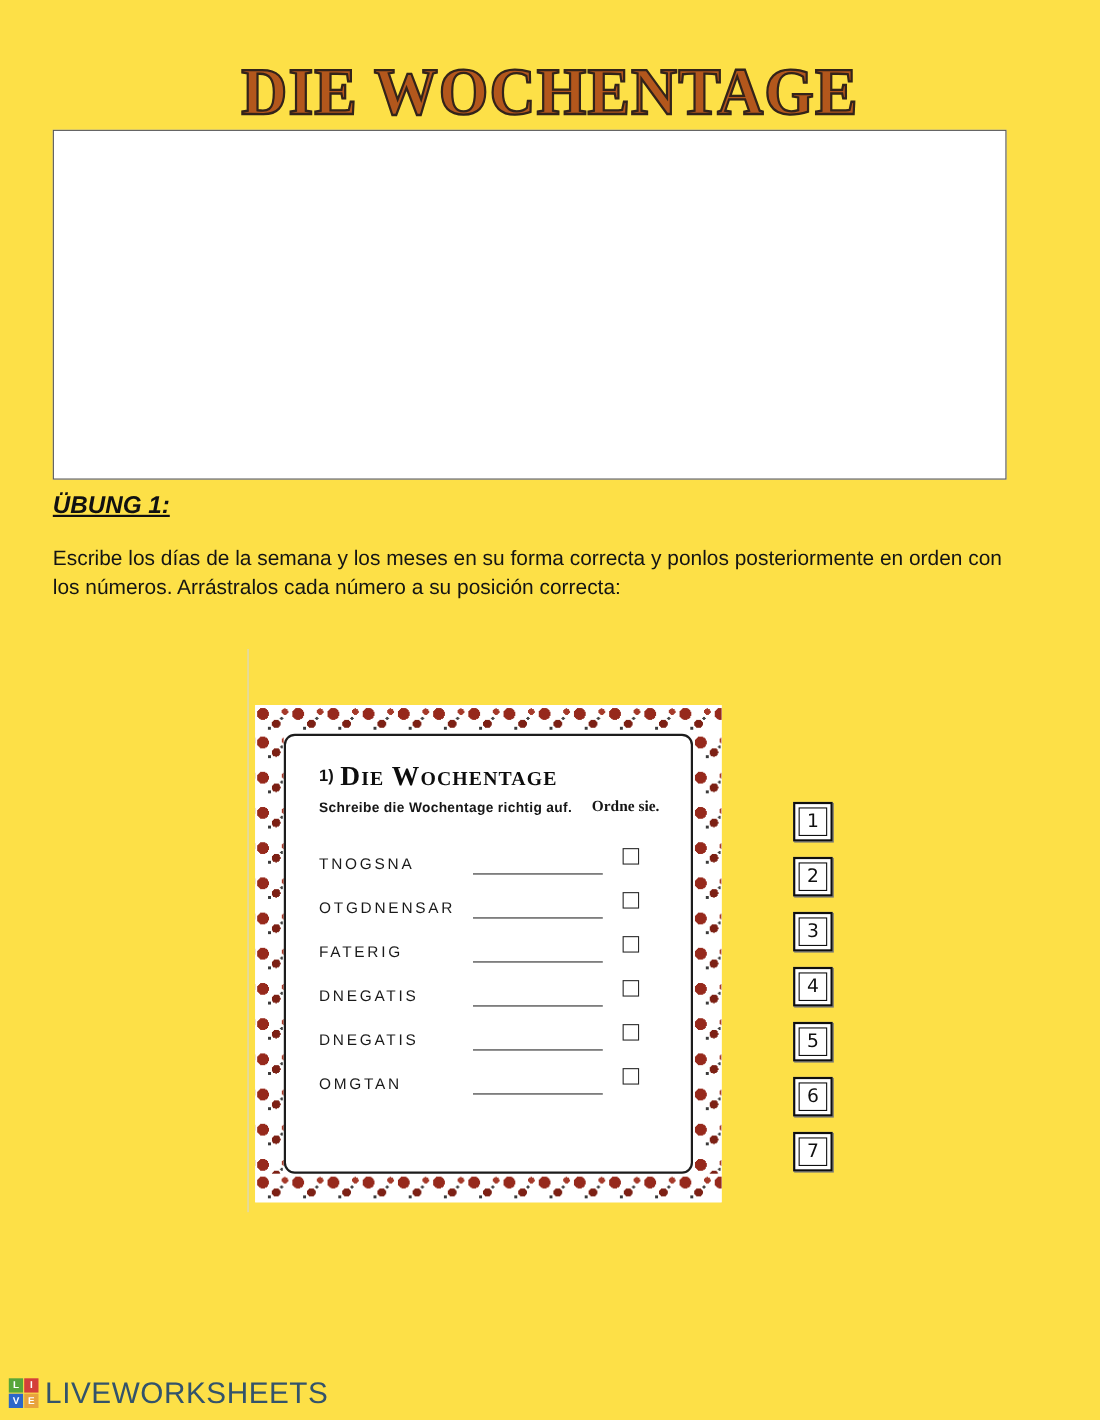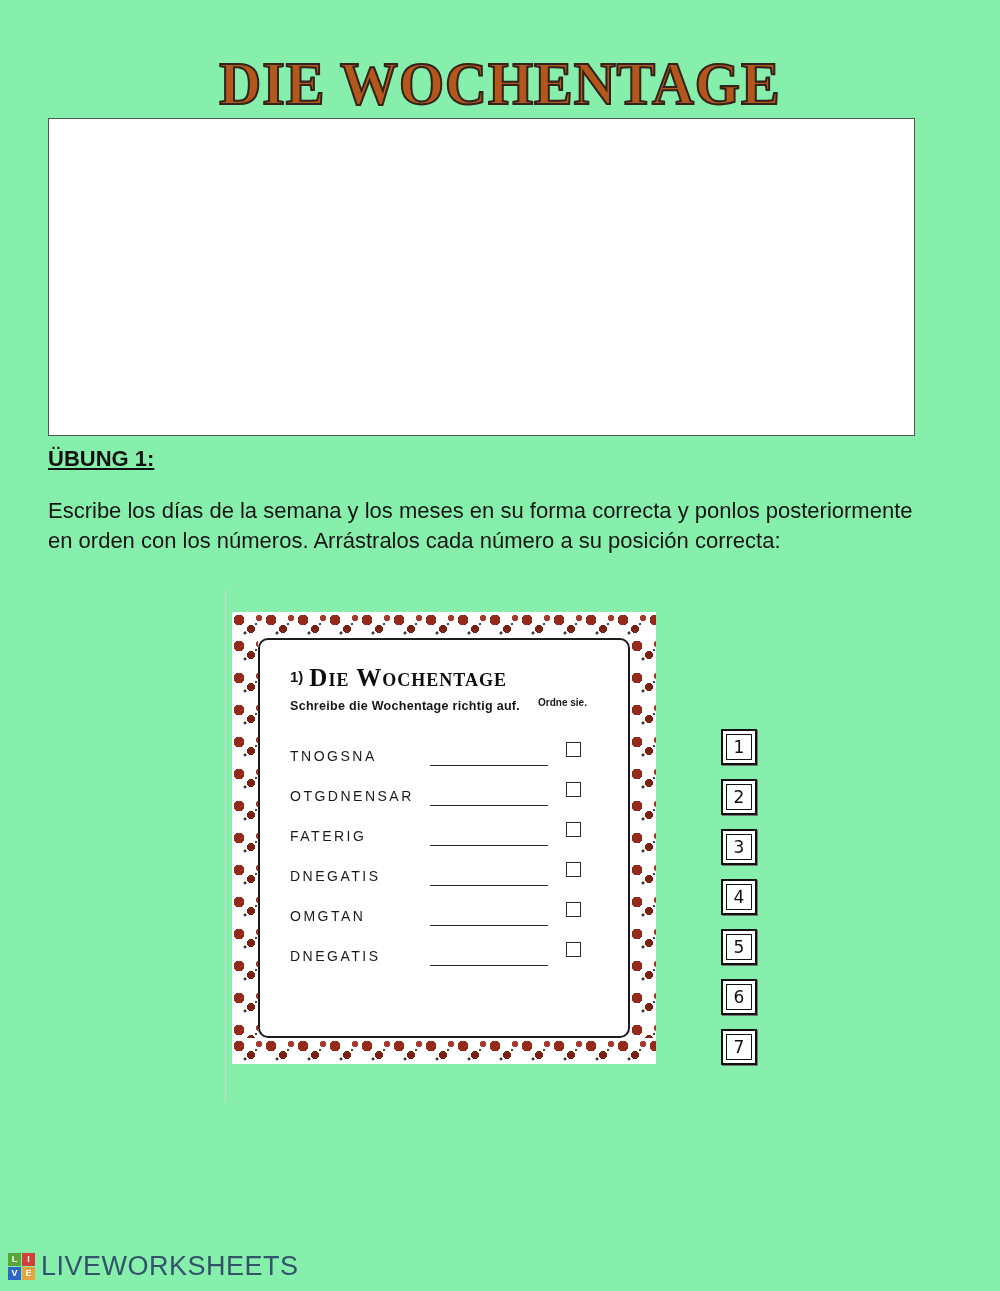--- a/index.html
+++ b/index.html
@@ -1,20 +1,20 @@
 <!DOCTYPE html>
 <html><head>
 <meta charset="utf-8">
 <style>
   * { margin:0; padding:0; box-sizing:border-box; }
   html,body { background:#ffffff; }
   .page {
     position:relative;
     width:1000px; height:1291px;
-    background:#86efac;
+    background:#fde047;
     font-family:"Liberation Sans", sans-serif;
     overflow:hidden;
   }
 
   
   .main-title {
     position:absolute; top:50px; left:0; right:0;
     text-align:center;
     font-family:"Liberation Serif", serif;
     font-weight:bold;
@@ -30,41 +30,41 @@
   .content-box {
     position:absolute; left:48px; top:118px;
     width:867px; height:318px;
     border:1px solid #555;
     background:#ffffff;
   }
 
   
   .exercise-heading {
     position:absolute; left:48px; top:446px;
-    font-size:22px; font-weight:bold; 
+    font-size:22px; font-weight:bold; font-style:italic;
     text-decoration:underline;
     color:#111;
   }
   .instructions {
     position:absolute; left:48px; top:496px;
     width:884px;
-    font-size:22px; line-height:1.38;
+    font-size:19px; line-height:1.38;
     color:#141414;
   }
 
   
   .column-divider {
     position:absolute; left:225px; top:590px;
     width:0; height:512px;
     border-left:1px solid #d5d5d5;
   }
 
   
   .worksheet-wrap {
-    position:absolute; left:232px; top:612px;
+    position:absolute; left:232px; top:641px;
     width:424px; height:452px;
     background:#ffffff;
   }
   .garland {
     position:absolute;
     background-color:#ffffff;
     background-image:
       radial-gradient(circle 5.5px at 7px 8px,  #96291c 97%, transparent 100%),
       radial-gradient(circle 4px   at 19px 17px,#7c2014 97%, transparent 100%),
       radial-gradient(circle 3px   at 27px 6px, #a53a2a 97%, transparent 100%),
@@ -101,21 +101,21 @@
     margin-bottom:12px;
     height:18px;
   }
   .ws-subtitle-left {
     font-size:12.5px; font-weight:bold; color:#161616;
     letter-spacing:0.3px;
     text-align:center;
   }
   .ws-subtitle-right {
     position:absolute; left:248px; top:1px;
-    font-size:10px; font-weight:bold; color:#161616;
+    font-size:14px; font-weight:bold; color:#161616;font-family:Liberation Serif, serif;
   }
   .ws-row {
     display:flex; align-items:flex-end;
     height:40px;
   }
   .ws-word {
     flex:0 0 140px;
     font-size:14px; letter-spacing:2.5px;
     color:#1a1a1a;
     padding-bottom:2px;
@@ -218,26 +218,26 @@
         <span class="ws-word">FATERIG</span>
         <span class="ws-line"></span>
         <span class="ws-box"></span>
       </div>
       <div class="ws-row">
         <span class="ws-word">DNEGATIS</span>
         <span class="ws-line"></span>
         <span class="ws-box"></span>
       </div>
       <div class="ws-row">
+        <span class="ws-word">DNEGATIS</span>
+        <span class="ws-line"></span>
+        <span class="ws-box"></span>
+      </div>
+      <div class="ws-row">
         <span class="ws-word">OMGTAN</span>
-        <span class="ws-line"></span>
-        <span class="ws-box"></span>
-      </div>
-      <div class="ws-row">
-        <span class="ws-word">DNEGATIS</span>
         <span class="ws-line"></span>
         <span class="ws-box"></span>
       </div>
     </div>
   </div>
 
   <div class="numbers-col">
     <div class="num-tile">
         <span class="num-tile-inner">1</span>
       </div>

